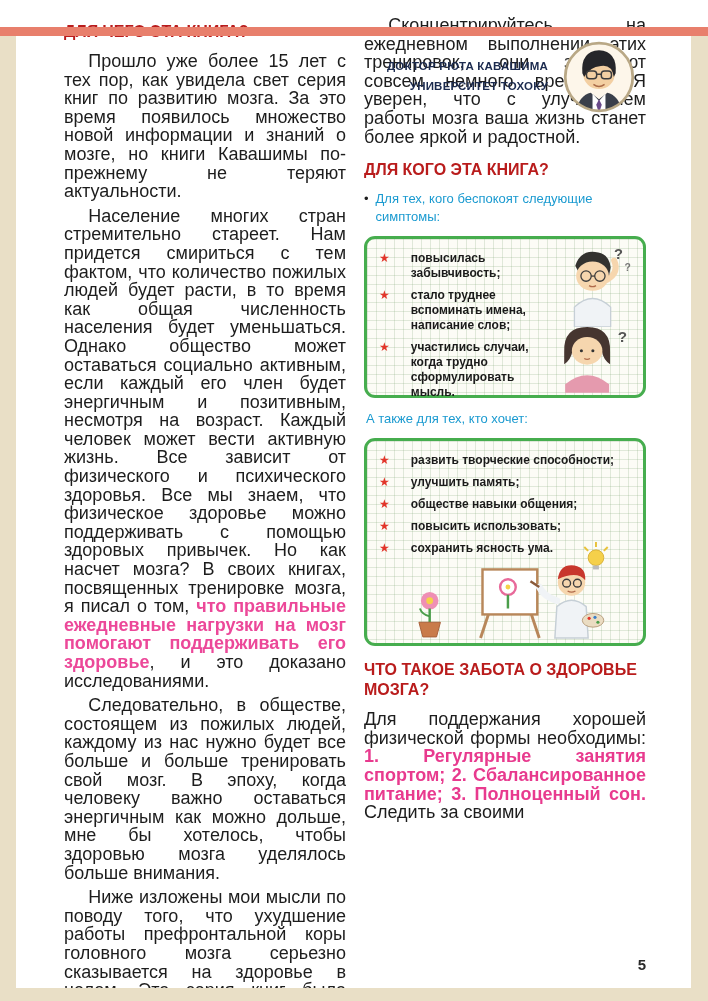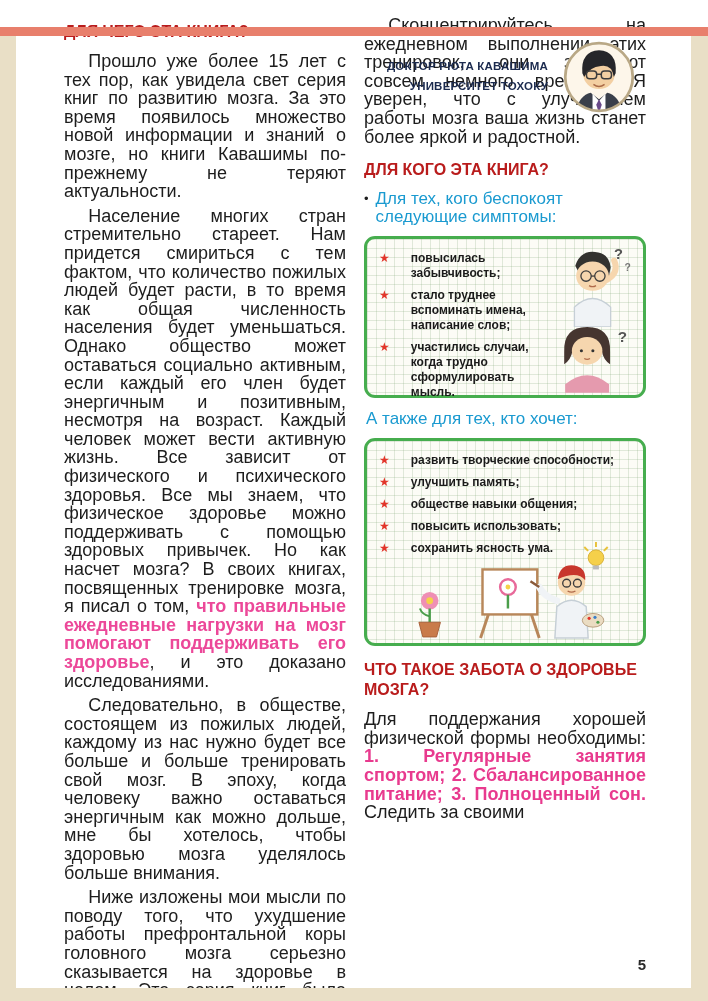--- a/index.html
+++ b/index.html
@@ -84,21 +84,21 @@
   .pink { font-weight: bold; color: #e83a8e; }
 
   .bullet-row {
     display: flex;
     gap: 7px;
     margin: 2px 0 10px 0;
   }
   .bullet-dot { color: #1d1d1d; font-size: 13px; line-height: 18px; }
   .blue-lead {
     color: #1a9ad0;
-    font-size: 17px;
+    font-size: 13px;
     line-height: 18px;
   }
   .blue-lead.standalone { margin: 12px 0 10px 2px; }
 
   .grid-box {
     position: relative;
     border: 3px solid #46ad4e;
     border-radius: 11px;
     background-color: #fcfcf6;
     background-image:

